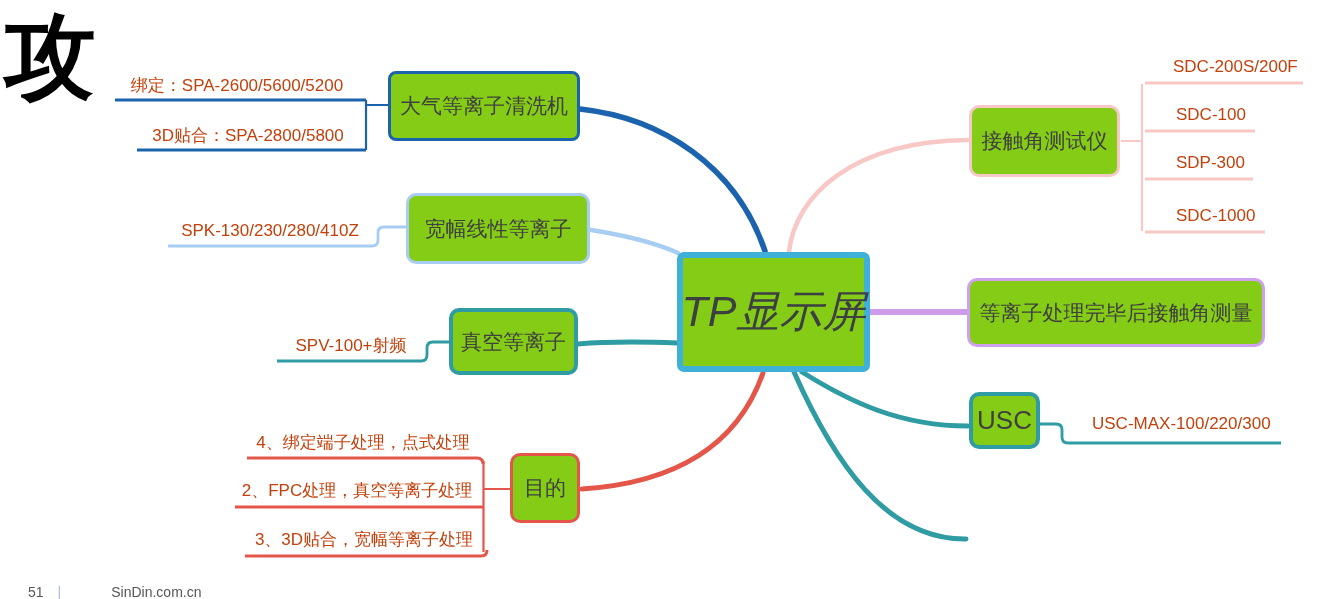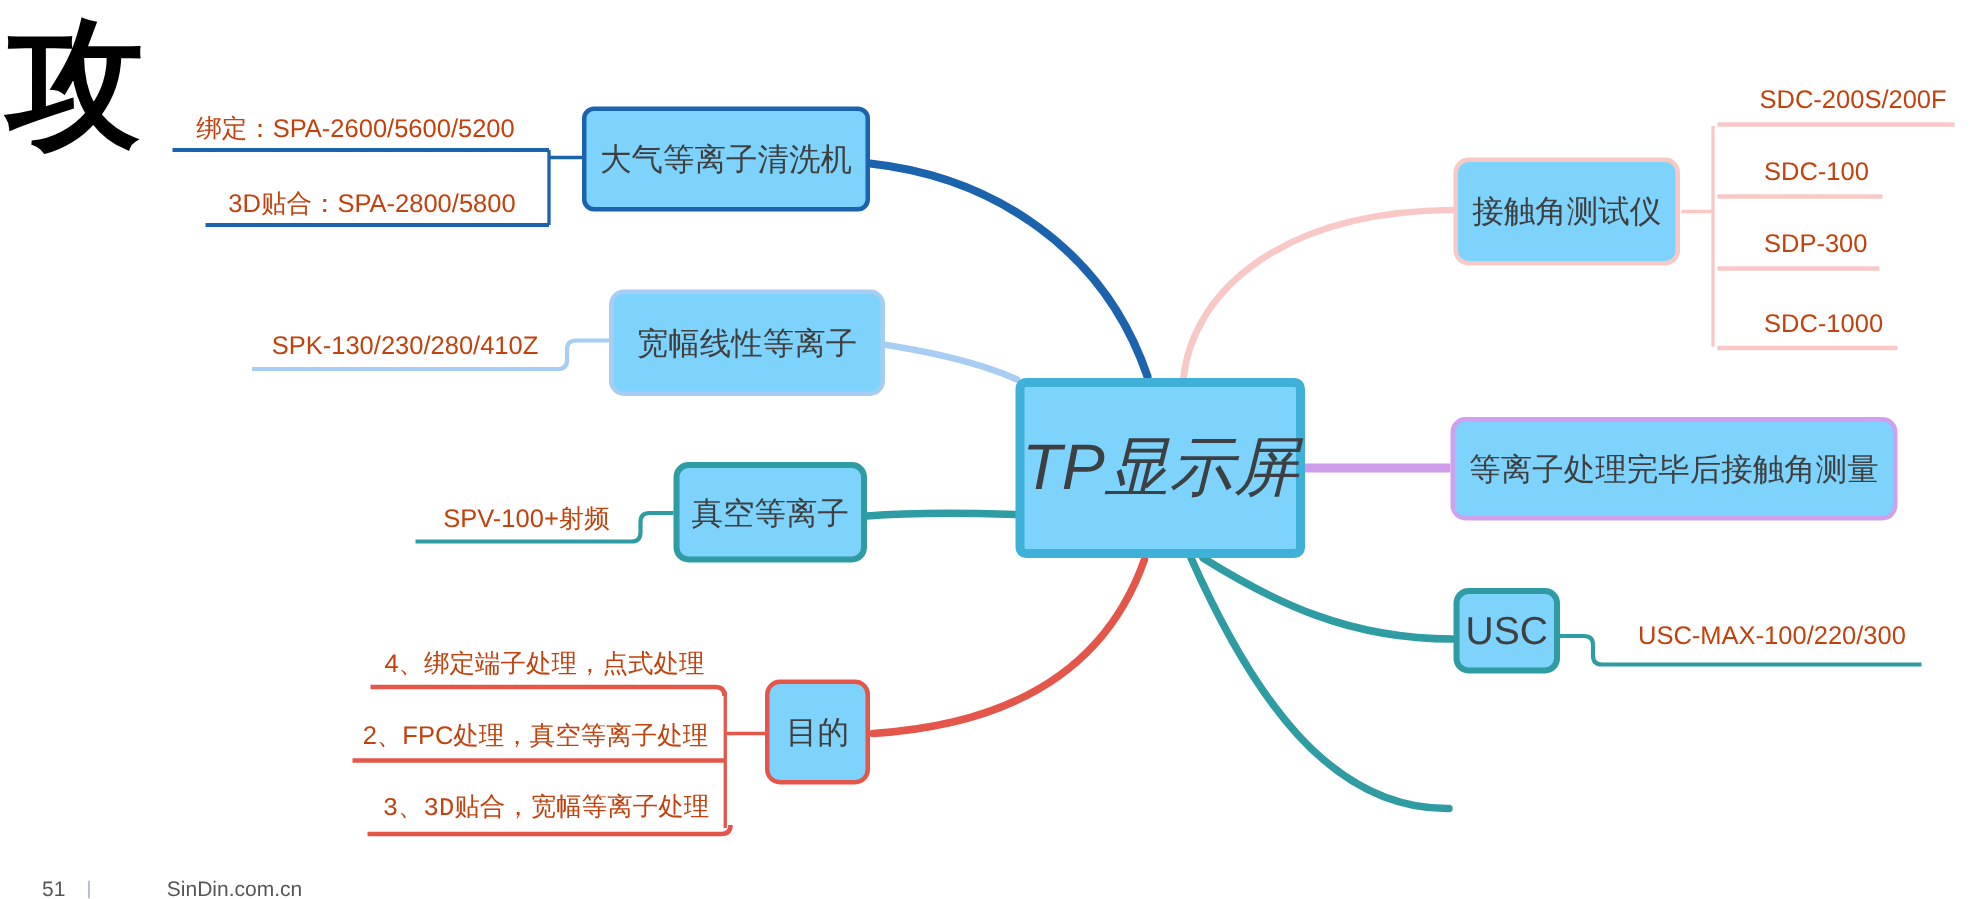--- a/index.html
+++ b/index.html
@@ -9,42 +9,42 @@
     font-family:"Liberation Sans","DejaVu Sans",sans-serif;
     color:#3f3f3f;
   }
   .links{position:absolute;left:0;top:0;width:1325px;height:599px;}
   .abs{position:absolute;box-sizing:border-box;}
   
   .wm{left:4px;top:10px;font-size:92px;font-weight:900;color:#000;line-height:1;letter-spacing:0;}
   
   .node{
     display:flex;align-items:center;justify-content:center;
-    background:#7dd3fc;border-style:solid;border-radius:10px;
+    background:#84cc16;border-style:solid;border-radius:10px;
     font-size:21px;white-space:nowrap;color:#3f3f3f;
   }
   .node-atmos   {left:388px;top:71px;width:192px;height:70px;border-width:3.5px;border-color:#1b63ad;border-radius:8px;}
   .node-wide    {left:406px;top:193px;width:184px;height:71px;border-width:3.5px;border-color:#a8cdf2;}
   .node-vacuum  {left:449px;top:308px;width:129px;height:67px;border-width:4px;border-color:#2f9ba2;}
   .node-purposeL{left:510px;top:453px;width:70px;height:70px;border-width:3.5px;border-color:#e4564a;}
   .node-central {left:677px;top:252px;width:193px;height:120px;border-width:6px;border-color:#3fb0d8;border-radius:7px;font-size:43px;color:#3d4043;font-style:italic;}
   .node-contact {left:969px;top:105px;width:151px;height:72px;border-width:3px;border-color:#f8c8c6;}
   .node-measure {left:967px;top:278px;width:298px;height:69px;border-width:3.5px;border-color:#cfa0ee;}
   .node-usc     {left:969px;top:392px;width:71px;height:57px;border-width:4px;border-color:#2f9ba2;font-size:26px;}
   .node-goal    {left:967px;top:505px;width:236px;height:67px;border-width:4px;border-color:#2f9ba2;}
   
   .leaf{font-size:17px;line-height:20px;white-space:nowrap;color:#c2410c;}
   .ctr{text-align:center;}
   .leaf-bind   {left:108px;top:76px;width:258px;}
   .leaf-3d     {left:130px;top:126px;width:236px;}
   .leaf-spk    {left:165px;top:221px;width:210px;}
   .leaf-spv    {left:275px;top:336px;width:152px;}
   .leaf-red1   {left:243px;top:433px;width:240px;}
   .leaf-red2   {left:231px;top:481px;width:252px;}
-  .leaf-red3   {left:241px;top:530px;width:246px;font-family:Liberation Mono, monospace;}
+  .leaf-red3   {left:241px;top:530px;width:246px;}
   .leaf-sdc200 {left:1173px;top:57px;width:150px;}
   .leaf-sdc100 {left:1176px;top:105px;width:120px;}
   .leaf-sdp300 {left:1176px;top:153px;width:120px;}
   .leaf-sdc1000{left:1176px;top:206px;width:120px;}
   .leaf-uscmax {left:1092px;top:414px;width:200px;}
   
   .footer{left:28px;top:584px;font-size:14px;color:#55565a;white-space:nowrap;}
   .footer .sep{color:#a9b7dd;padding:0 14px;}
   .footer .site{color:#55565a;margin-left:36px;}
 </style>

